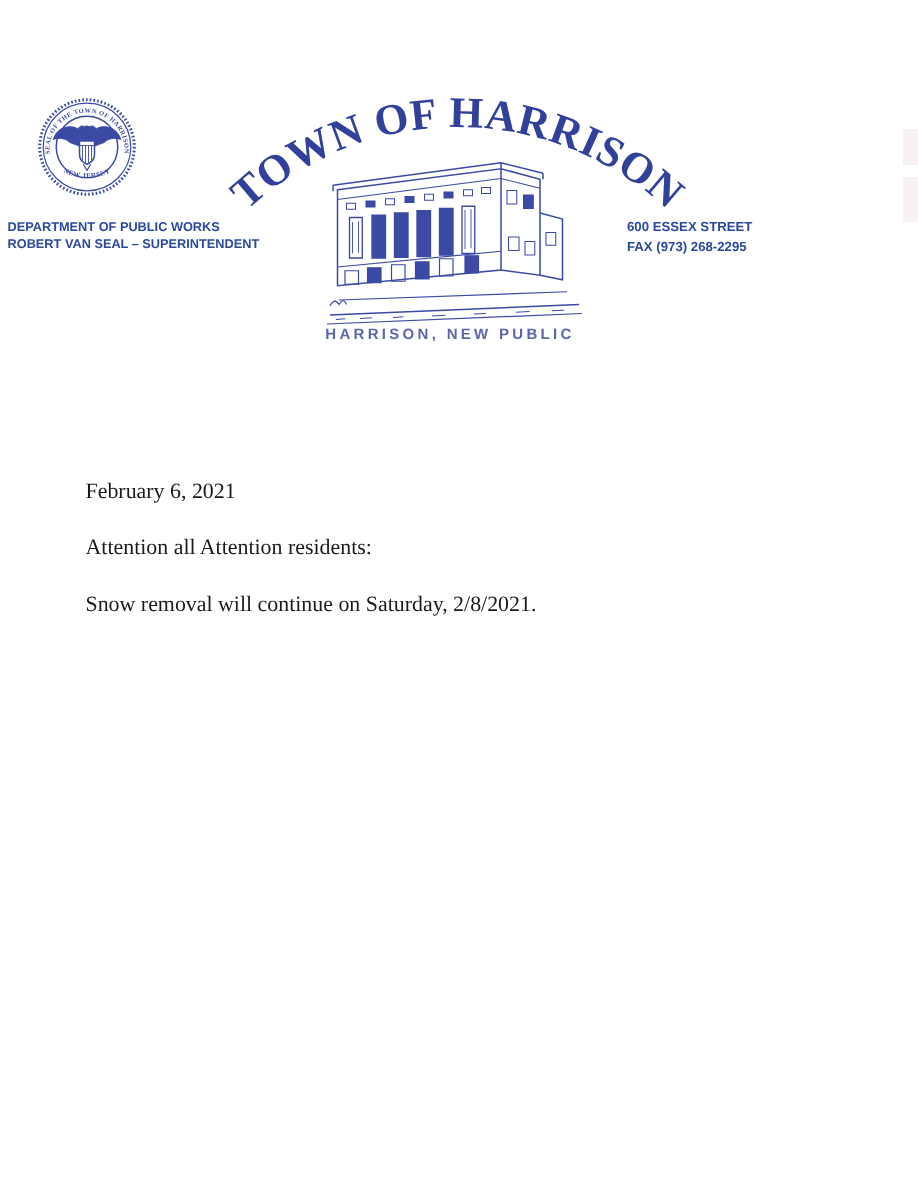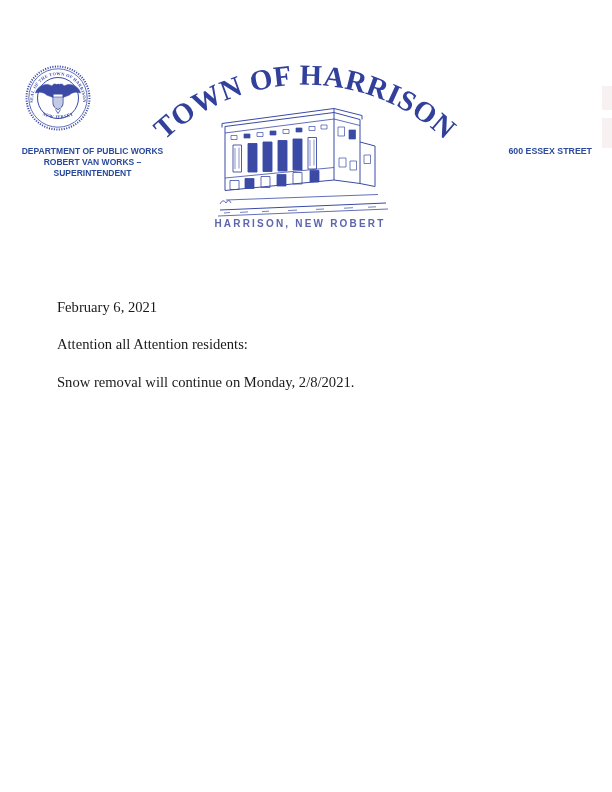--- a/index.html
+++ b/index.html
@@ -11,46 +11,46 @@
   svg{overflow:visible;display:block;}
 
   
   .seal{position:absolute;left:24px;top:60px;width:70px;height:78px;}
   .seal-ring-text{font-family:"Liberation Serif",serif;font-weight:bold;
     font-size:4.3px;letter-spacing:.35px;fill:var(--drawing-blue);}
   .seal-bottom-text{font-family:"Liberation Serif",serif;font-weight:bold;
     font-size:4.6px;letter-spacing:.3px;fill:var(--drawing-blue);}
 
   .dept-block{
-    position:absolute;left:5px;top:146px;width:175px;text-align:center;
+    position:absolute;left:5px;top:146px;width:175px;
     color:var(--header-blue);font-weight:bold;font-size:8.5px;line-height:11px;
   }
 
   .arch-svg{position:absolute;left:180px;top:40px;width:250px;height:100px;}
   .arch-text{
     font-family:"Liberation Serif",serif;font-weight:bold;font-size:29px;
     fill:var(--arch-blue);letter-spacing:.5px;
   }
 
   .building-svg{position:absolute;left:218px;top:106px;width:175px;height:120px;}
   .building-svg *{vector-effect:non-scaling-stroke;}
 
   .building-caption{
     position:absolute;left:198px;top:218px;width:204px;text-align:center;
     color:var(--caption-blue);font-weight:bold;font-size:10px;letter-spacing:2.2px;
   }
 
   .address-block{
-    position:absolute;left:418px;top:145px;width:174px;text-align:right;
+    position:absolute;left:418px;top:145px;width:174px;text-align:left;
     color:var(--header-blue);font-weight:bold;font-size:8.8px;line-height:13.2px;
   }
 
   
   .letter-body{
-    position:absolute;left:57px;top:299px;width:500px;
+    position:absolute;left:57px;top:320px;width:500px;
     font-family:"Liberation Serif",serif;font-size:14.6px;line-height:16.8px;
     color:var(--body-text);
   }
   .letter-body p{margin:0 0 20.5px 0;}
 
   
   .scan-mark{position:absolute;right:0;width:10px;background:#f8f1f2;}
   .scan-mark.m1{top:86px;height:24px;}
   .scan-mark.m2{top:118px;height:30px;}
 </style>
@@ -79,21 +79,21 @@
       <path d="M31.5 49.5 L34 53.5 L36.5 49.5" fill="none" stroke="#3a4aa5" stroke-width="0.8"></path>
     </g>
     <path id="sealBottomArc" d="M 17 54.5 Q 34 62.5 51 54.5" fill="none"></path>
     <text class="seal-bottom-text">
       <textPath href="#sealBottomArc" startOffset="50%" text-anchor="middle">NEW JERSEY</textPath>
     </text>
   </svg>
 
   <div class="dept-block">
     <div>DEPARTMENT OF PUBLIC WORKS</div>
-    <div>ROBERT VAN WORKS – SUPERINTENDENT</div>
+    <div>ROBERT VAN SEAL – SUPERINTENDENT</div>
   </div>
 
   <svg class="arch-svg" viewBox="0 0 250 100">
     <path id="archPath" d="M -15 100 A 205 205 0 0 1 265 100" fill="none"></path>
     <text class="arch-text">
       <textPath href="#archPath" startOffset="50%" text-anchor="middle">TOWN OF HARRISON</textPath>
     </text>
   </svg>
 
   <svg class="building-svg" viewBox="0 0 175 120">
@@ -152,28 +152,29 @@
 
       <g stroke-width="0.7">
         <rect x="120" y="21" width="6.5" height="9"></rect>
         <rect x="131" y="24" width="6.5" height="9" fill="#3a4aa5"></rect>
         <rect x="121" y="52" width="7" height="9"></rect>
         <rect x="132" y="55" width="6.5" height="9"></rect>
       </g>
     </g>
   </svg>
 
-  <div class="building-caption">HARRISON, NEW ROBERT</div>
+  <div class="building-caption">HARRISON, NEW PUBLIC</div>
 
   <div class="address-block">
     <div>600 ESSEX STREET</div>
+    <div>FAX (973) 268-2295</div>
   </div>
 
   <div class="letter-body">
     <p>February 6, 2021</p>
     <p>Attention all Attention residents:</p>
-    <p>Snow removal will continue on Monday, 2/8/2021.</p>
+    <p>Snow removal will continue on Saturday, 2/8/2021.</p>
   </div>
 
   <div class="scan-mark m1"></div>
   <div class="scan-mark m2"></div>
 
 </div>
 
 </body></html>

